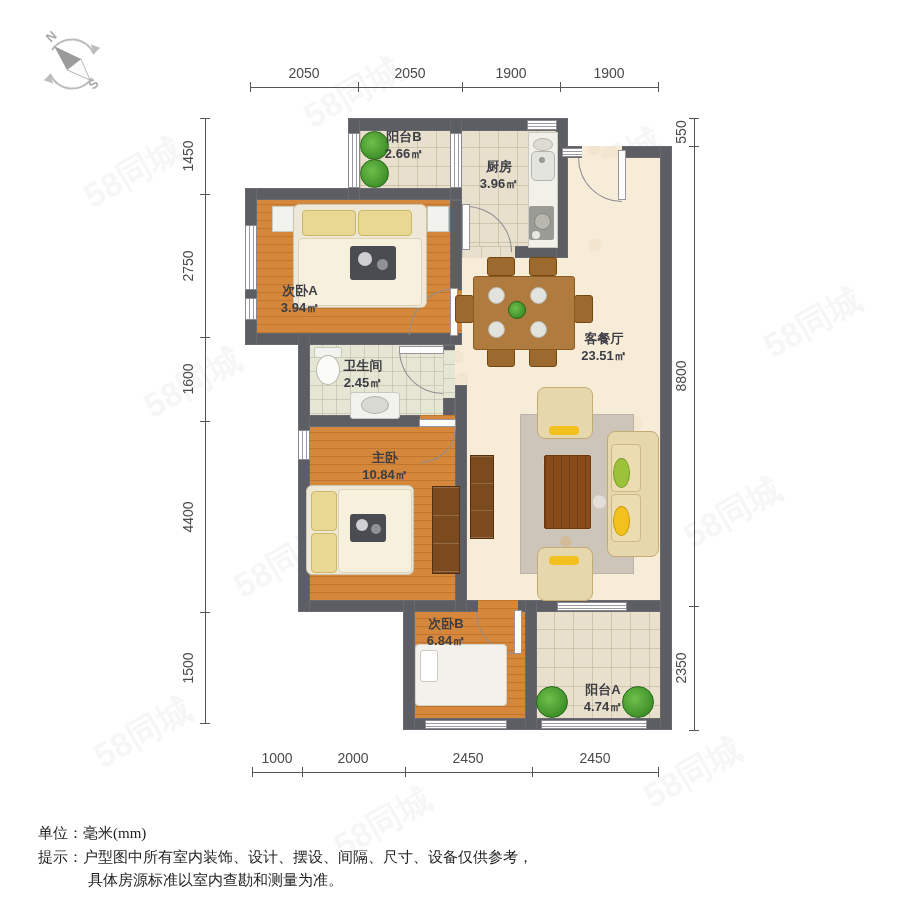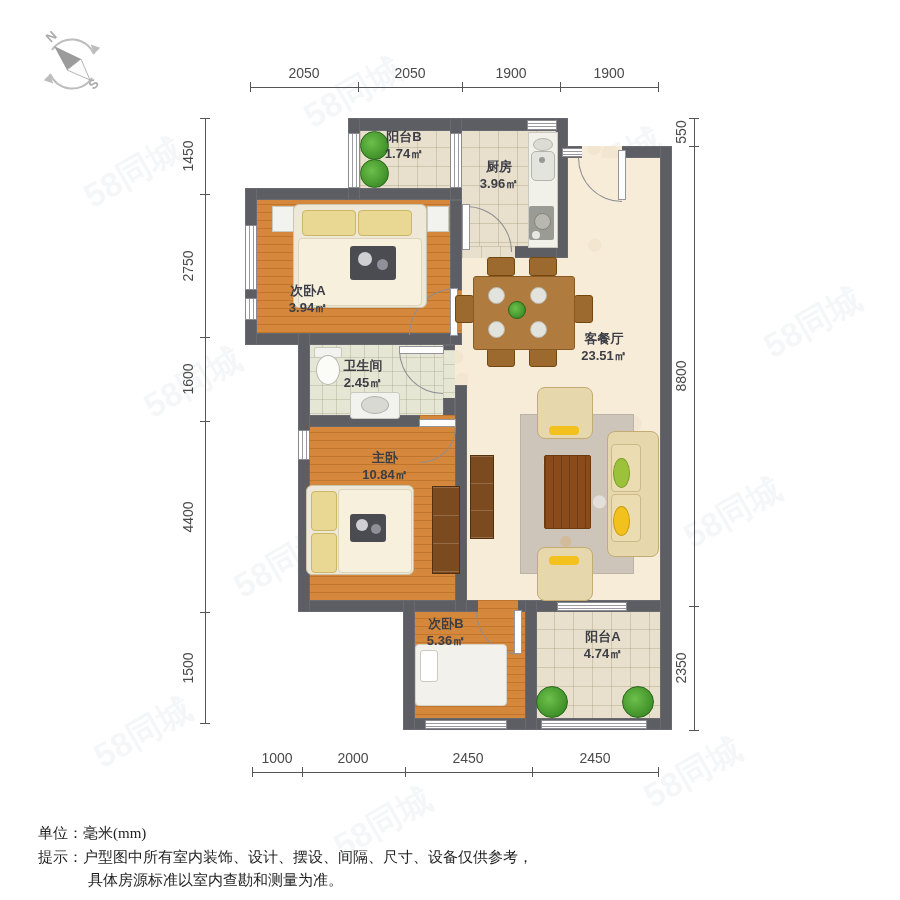--- a/index.html
+++ b/index.html
@@ -220,47 +220,47 @@
   <div class="abs" style="left:415px;top:644px;width:90px;height:60px;background:#f3f1eb;border:1px solid #d6d3c9;border-radius:4px"></div>
   <div class="abs" style="left:420px;top:650px;width:16px;height:30px;background:#ffffff;border:1px solid #ccc9c0;border-radius:3px"></div>
 
   <div class="plant" style="left:360px;top:131px;width:27px;height:27px"></div>
   <div class="plant" style="left:360px;top:159px;width:27px;height:27px"></div>
   <div class="plant" style="left:536px;top:686px;width:30px;height:30px"></div>
   <div class="plant" style="left:622px;top:686px;width:30px;height:30px"></div>
 
   <div class="rlabel" style="left:404px;top:145px">
     <div>阳台B</div>
-    <div>1.74㎡</div>
+    <div>2.66㎡</div>
   </div>
   <div class="rlabel" style="left:499px;top:175px">
     <div>厨房</div>
     <div>3.96㎡</div>
   </div>
-  <div class="rlabel" style="left:308px;top:299px">
+  <div class="rlabel" style="left:300px;top:299px">
     <div>次卧A</div>
     <div>3.94㎡</div>
   </div>
   <div class="rlabel" style="left:363px;top:374px">
     <div>卫生间</div>
     <div>2.45㎡</div>
   </div>
   <div class="rlabel" style="left:385px;top:466px">
     <div>主卧</div>
     <div>10.84㎡</div>
   </div>
   <div class="rlabel" style="left:604px;top:347px">
     <div>客餐厅</div>
     <div>23.51㎡</div>
   </div>
   <div class="rlabel" style="left:446px;top:632px">
     <div>次卧B</div>
-    <div>5.36㎡</div>
-  </div>
-  <div class="rlabel" style="left:603px;top:645px">
+    <div>6.84㎡</div>
+  </div>
+  <div class="rlabel" style="left:603px;top:698px">
     <div>阳台A</div>
     <div>4.74㎡</div>
   </div>
 
   <div class="dline" style="left:250px;top:87px;width:408px;height:1px"></div>
   <div class="tick" style="left:250px;top:82px;width:1px;height:10px"></div>
   <div class="tick" style="left:358px;top:82px;width:1px;height:10px"></div>
   <div class="tick" style="left:462px;top:82px;width:1px;height:10px"></div>
   <div class="tick" style="left:560px;top:82px;width:1px;height:10px"></div>
   <div class="tick" style="left:658px;top:82px;width:1px;height:10px"></div>

